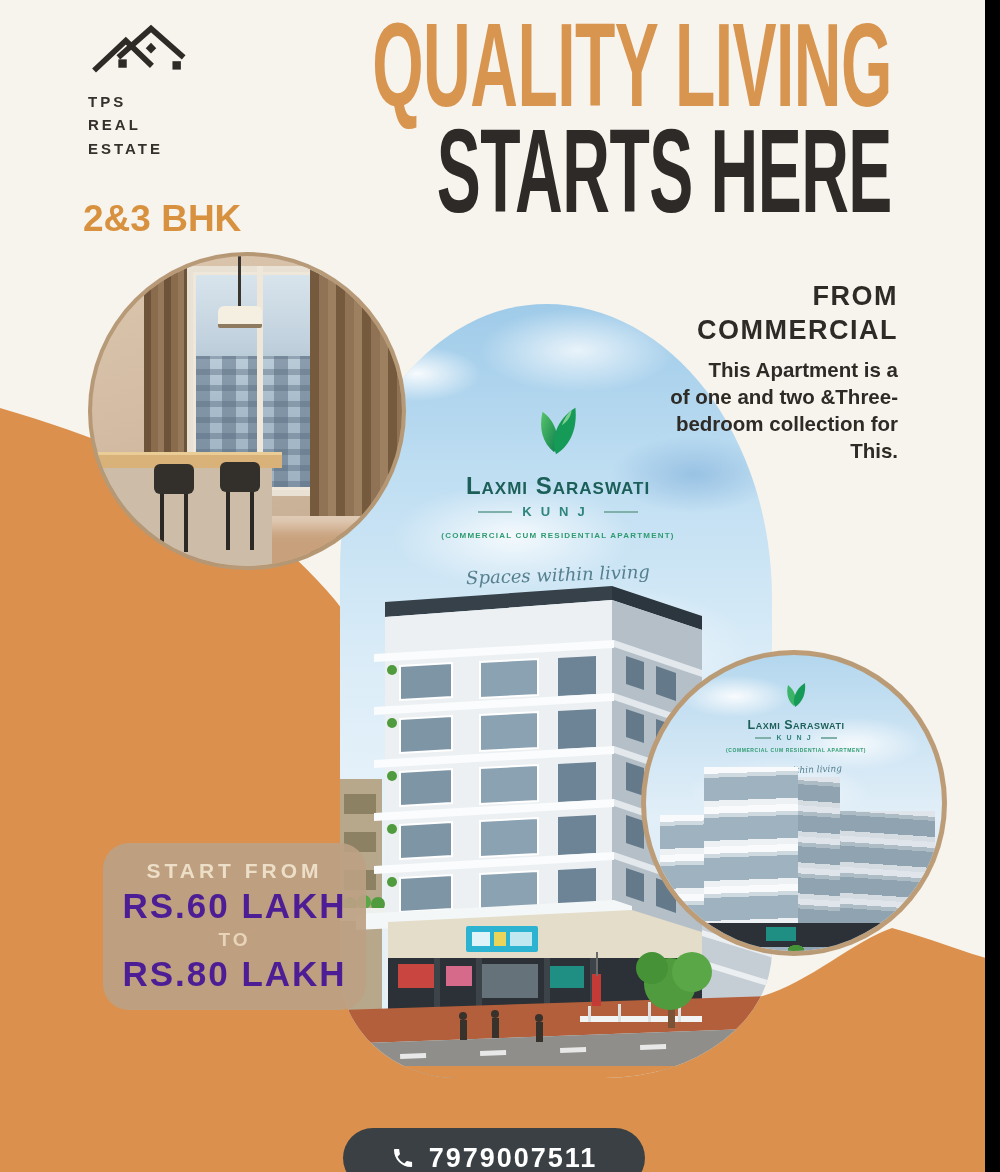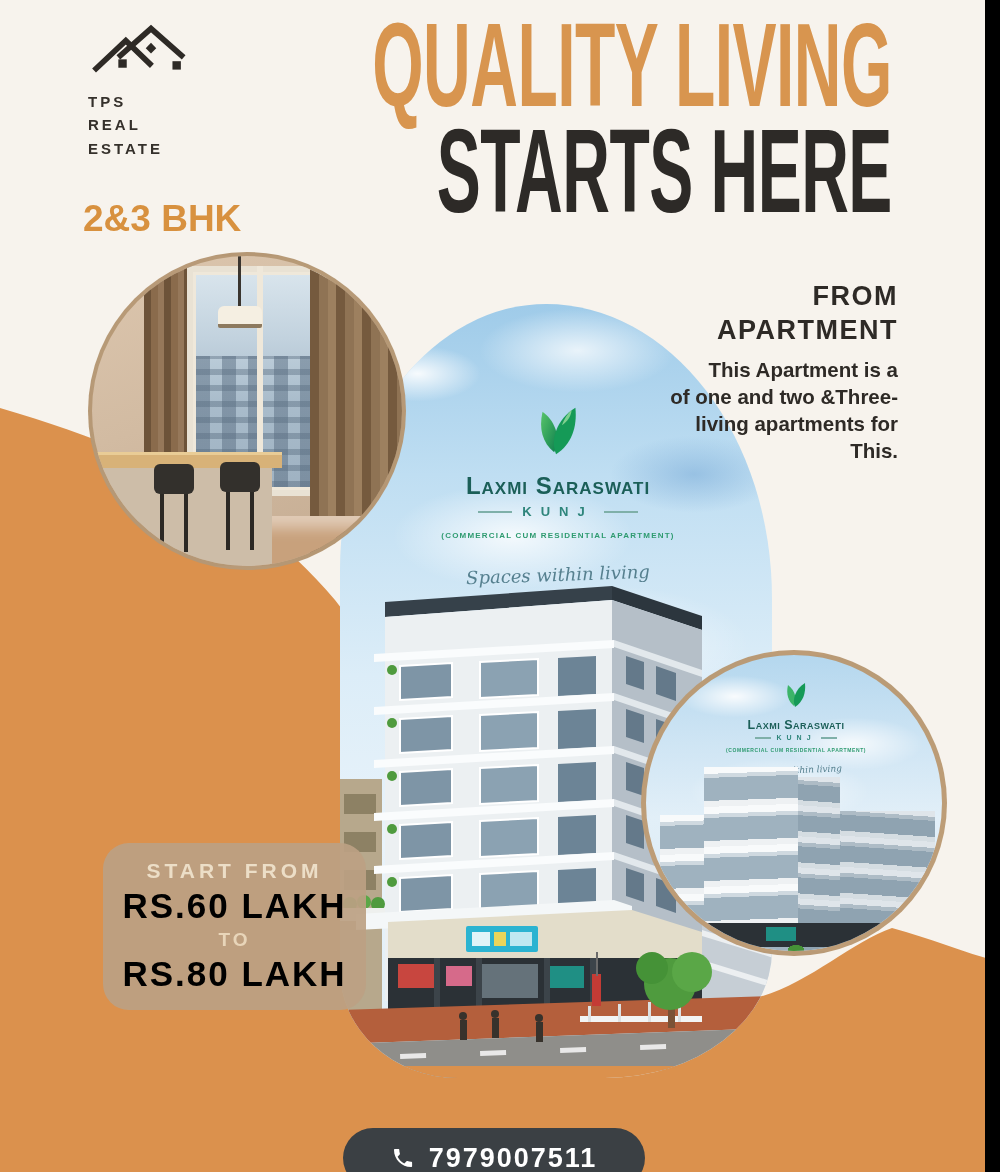--- a/index.html
+++ b/index.html
@@ -108,21 +108,21 @@
     color:#2E2A26;}
   .about .h{font-size:27px;font-weight:800;letter-spacing:1.5px;line-height:1.25;}
   .about .b{margin-top:8px;font-size:20.5px;font-weight:bold;line-height:1.33;}
   .about .b span{display:block;}
 
   
   .price{position:absolute;left:103px;top:843px;width:263px;height:167px;border-radius:26px;
     background:rgba(188,161,131,.92);z-index:5;display:flex;flex-direction:column;
     align-items:center;justify-content:center;gap:3px;text-align:center;}
   .price .lab{font-size:21px;font-weight:bold;letter-spacing:4px;color:rgba(245,233,212,.85);}
-  .price .val{font-size:35px;font-weight:800;letter-spacing:2px;color:#000000;}
+  .price .val{font-size:35px;font-weight:800;letter-spacing:2px;color:#4c1d95;}
   .price .to{font-size:19px;font-weight:bold;letter-spacing:3px;color:rgba(243,226,200,.8);}
 
   
   .phone{position:absolute;left:343px;top:1128px;width:302px;height:60px;border-radius:30px;
     background:var(--c-pill,#3B4044);z-index:7;display:flex;align-items:center;justify-content:center;
     gap:14px;cursor:pointer;}
   .phone .num{color:#fff;font-size:27px;font-weight:bold;letter-spacing:2px;text-align:center;}
 
   
   .blackbar{position:absolute;right:0;top:0;width:15px;height:100%;background:#000;z-index:9;}
@@ -328,26 +328,26 @@
   <div class="headline">
     <span class="l1">QUALITY LIVING</span>
     <span class="l2">STARTS HERE</span>
   </div>
 
   <div class="bhk">2&amp;3 BHK</div>
 
   <div class="about">
     <div class="h">
       <div>FROM</div>
-      <div>APARTMENT</div>
+      <div>COMMERCIAL</div>
     </div>
     <div class="b">
       <span>This Apartment is a</span>
       <span>of one and two &amp;Three-</span>
-      <span>living apartments for</span>
+      <span>bedroom collection for</span>
       <span>This.</span>
     </div>
   </div>
 
   <div class="price">
     <div class="lab">START FROM</div>
     <div class="val">RS.60 LAKH</div>
     <div class="to">TO</div>
     <div class="val">RS.80 LAKH</div>
   </div>

